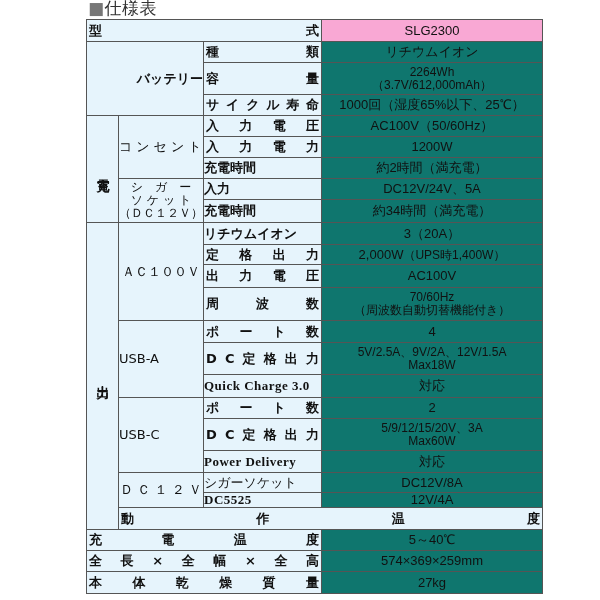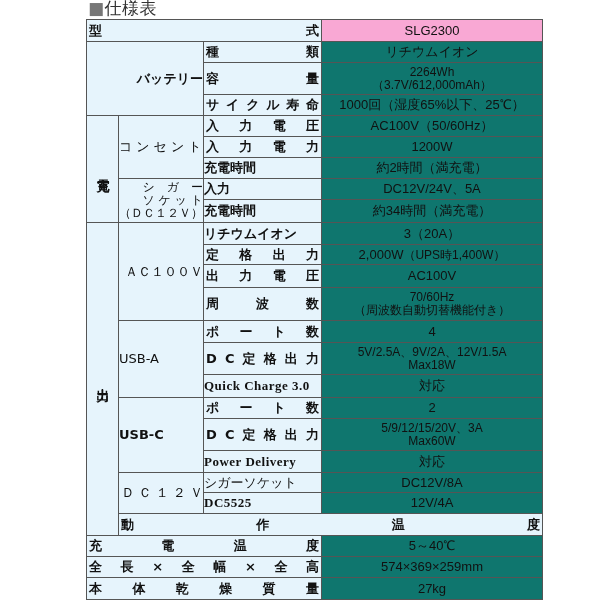--- a/index.html
+++ b/index.html
@@ -9,21 +9,21 @@
              letter-spacing: 0.5px; line-height: 20px; }
     .title .sq { color: #777; }
     table.spec { position: absolute; left: 86px; top: 19px; border-collapse: collapse;
                  table-layout: fixed; width: 456px; }
     table.spec td { border: 1px solid #555; padding: 0; font-size: 13px; line-height: 14px;
                     vertical-align: middle; overflow: hidden; white-space: nowrap; }
     td.lbl { background: #e6f4fc; font-weight: bold; }
     td.val { background: #0f766e; text-align: center; font-family: "Liberation Sans", sans-serif; font-size: 13px; }
     td.val.small { font-size: 12px; line-height: 13px; }
     .spread { display: flex; justify-content: space-between; padding: 0 2px; }
-    .center { text-align: right; }
+    .center { text-align: center; }
     .vert { writing-mode: vertical-rl; text-orientation: upright; margin: 0 auto; letter-spacing: 1px; }
     .grp { text-align: right; }
     .serif { font-family: "Liberation Serif", serif; font-weight: normal; font-size: 14px; letter-spacing: 0.5px; }
     .wide { letter-spacing: 4px; }
     .tiny { font-size: 12px; }
     .left { padding-left: 3px; }
   </style>
 </head>
 <body>
 
@@ -203,21 +203,21 @@
       <div>5V/2.5A、9V/2A、12V/1.5A</div>
       <div>Max18W</div>
     </td>
   </tr>
   <tr style="height:23px">
     <td class="lbl serif left">Quick Charge 3.0</td>
     <td class="val">対応</td>
   </tr>
 
   <tr style="height:21px">
-    <td class="lbl left" rowspan="3" style="font-weight:bold">USB-C</td>
+    <td class="lbl left" rowspan="3" style="font-weight:normal">USB-C</td>
     <td class="lbl">
       <div class="spread">
             <span>ポ</span>
             <span>ー</span>
             <span>ト</span>
             <span>数</span>
           </div>
     </td>
     <td class="val">2</td>
   </tr>
@@ -240,21 +240,21 @@
   <tr style="height:22px">
     <td class="lbl serif left">Power Delivery</td>
     <td class="val">対応</td>
   </tr>
 
   <tr style="height:20px">
     <td class="lbl center" rowspan="2" style="font-weight:normal">Ｄ Ｃ １ ２ Ｖ</td>
     <td class="lbl left" style="font-weight:normal">シガーソケット</td>
     <td class="val">DC12V/8A</td>
   </tr>
-  <tr style="height:21px">
+  <tr style="height:15px">
     <td class="lbl serif left">DC5525</td>
     <td class="val">12V/4A</td>
   </tr>
 
   <tr style="height:22px">
     <td class="lbl" colspan="3">
       <div class="spread">
             <span>動</span>
             <span>作</span>
             <span>温</span>

